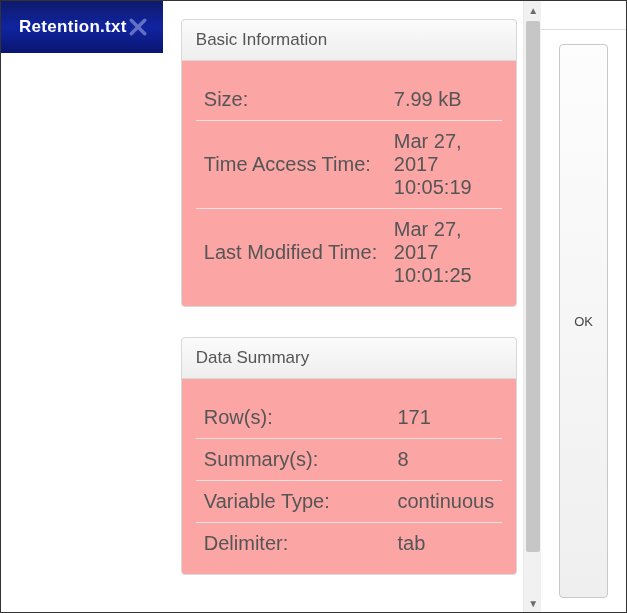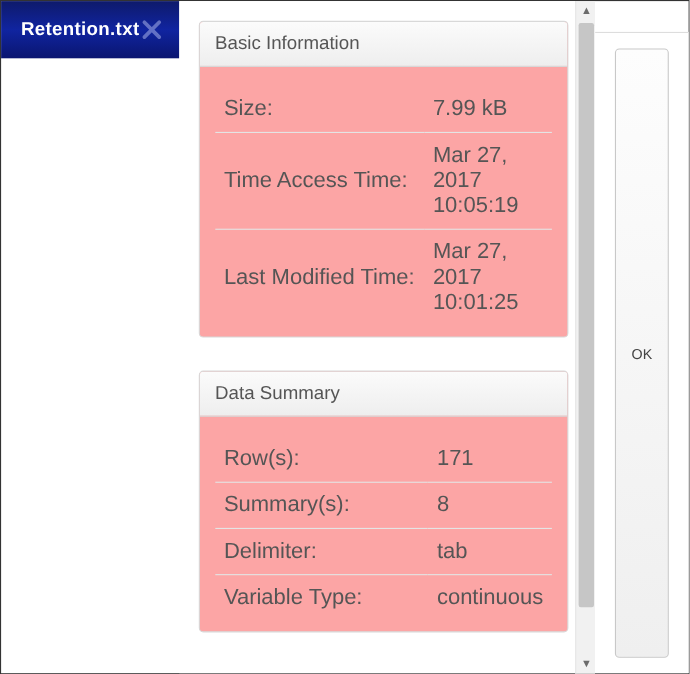--- a/index.html
+++ b/index.html
@@ -162,26 +162,26 @@
             <tbody>
                 <tr>
               <td class="k">Row(s):</td>
               <td>171</td>
             </tr>
             <tr>
               <td class="k">Summary(s):</td>
               <td>8</td>
             </tr>
             <tr>
+              <td class="k">Variable Type:</td>
+              <td>continuous</td>
+            </tr>
+            <tr>
               <td class="k">Delimiter:</td>
               <td>tab</td>
-            </tr>
-            <tr>
-              <td class="k">Variable Type:</td>
-              <td>continuous</td>
             </tr>
           </tbody>
             </table>
         </div>
       </div>
 
     </div>
 
     <div class="vscroll">
       <div class="arrow up">▲</div>

